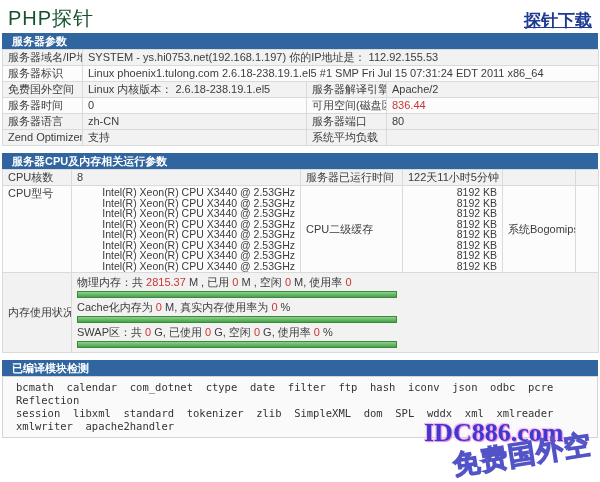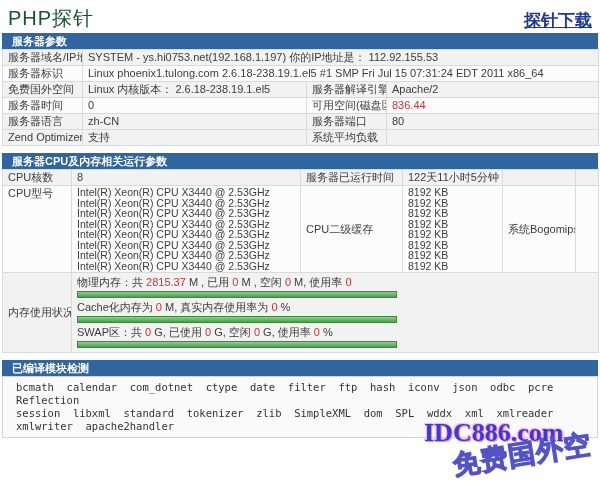--- a/index.html
+++ b/index.html
@@ -14,21 +14,21 @@
   .bar{margin:0 2px;background:#30659F;color:#fff;font-size:11px;font-weight:bold;
        padding:2px 10px;height:12px;line-height:12px;}
   .gap{height:7px;}
   
   table{border-collapse:collapse;table-layout:fixed;width:596px;margin:0 2px;}
   td{border:1px solid #dadada;font-size:11px;padding:1px 5px;vertical-align:top;
      overflow:hidden;white-space:nowrap;color:#3c3c3c;line-height:13px;}
   tr.odd{background:#f2f2f2;}
   tr.even{background:#fcfcfc;}
   .red{color:#cc3333;}
-  .cpu-line{line-height:10.5px;font-size:10.5px;}
+  .cpu-line{line-height:10.5px;font-size:10.5px;text-align:right;}
   
   .memcell{white-space:normal;}
   .memline{margin:2px 0 2px 0;font-size:11px;line-height:13px;}
   .membar{width:318px;height:5px;border:1px solid #3a8a3a;
           background:linear-gradient(to bottom,#8ed08e,#49a049);margin:1px 0 3px 0;}
   
   .modbox{margin:0 2px;border:1px solid #d4d4d4;background:#fafafa;
           padding:4px 13px;font-family:"DejaVu Sans Mono",monospace;
           font-size:10.5px;line-height:13px;color:#333;white-space:pre-wrap;}
   

